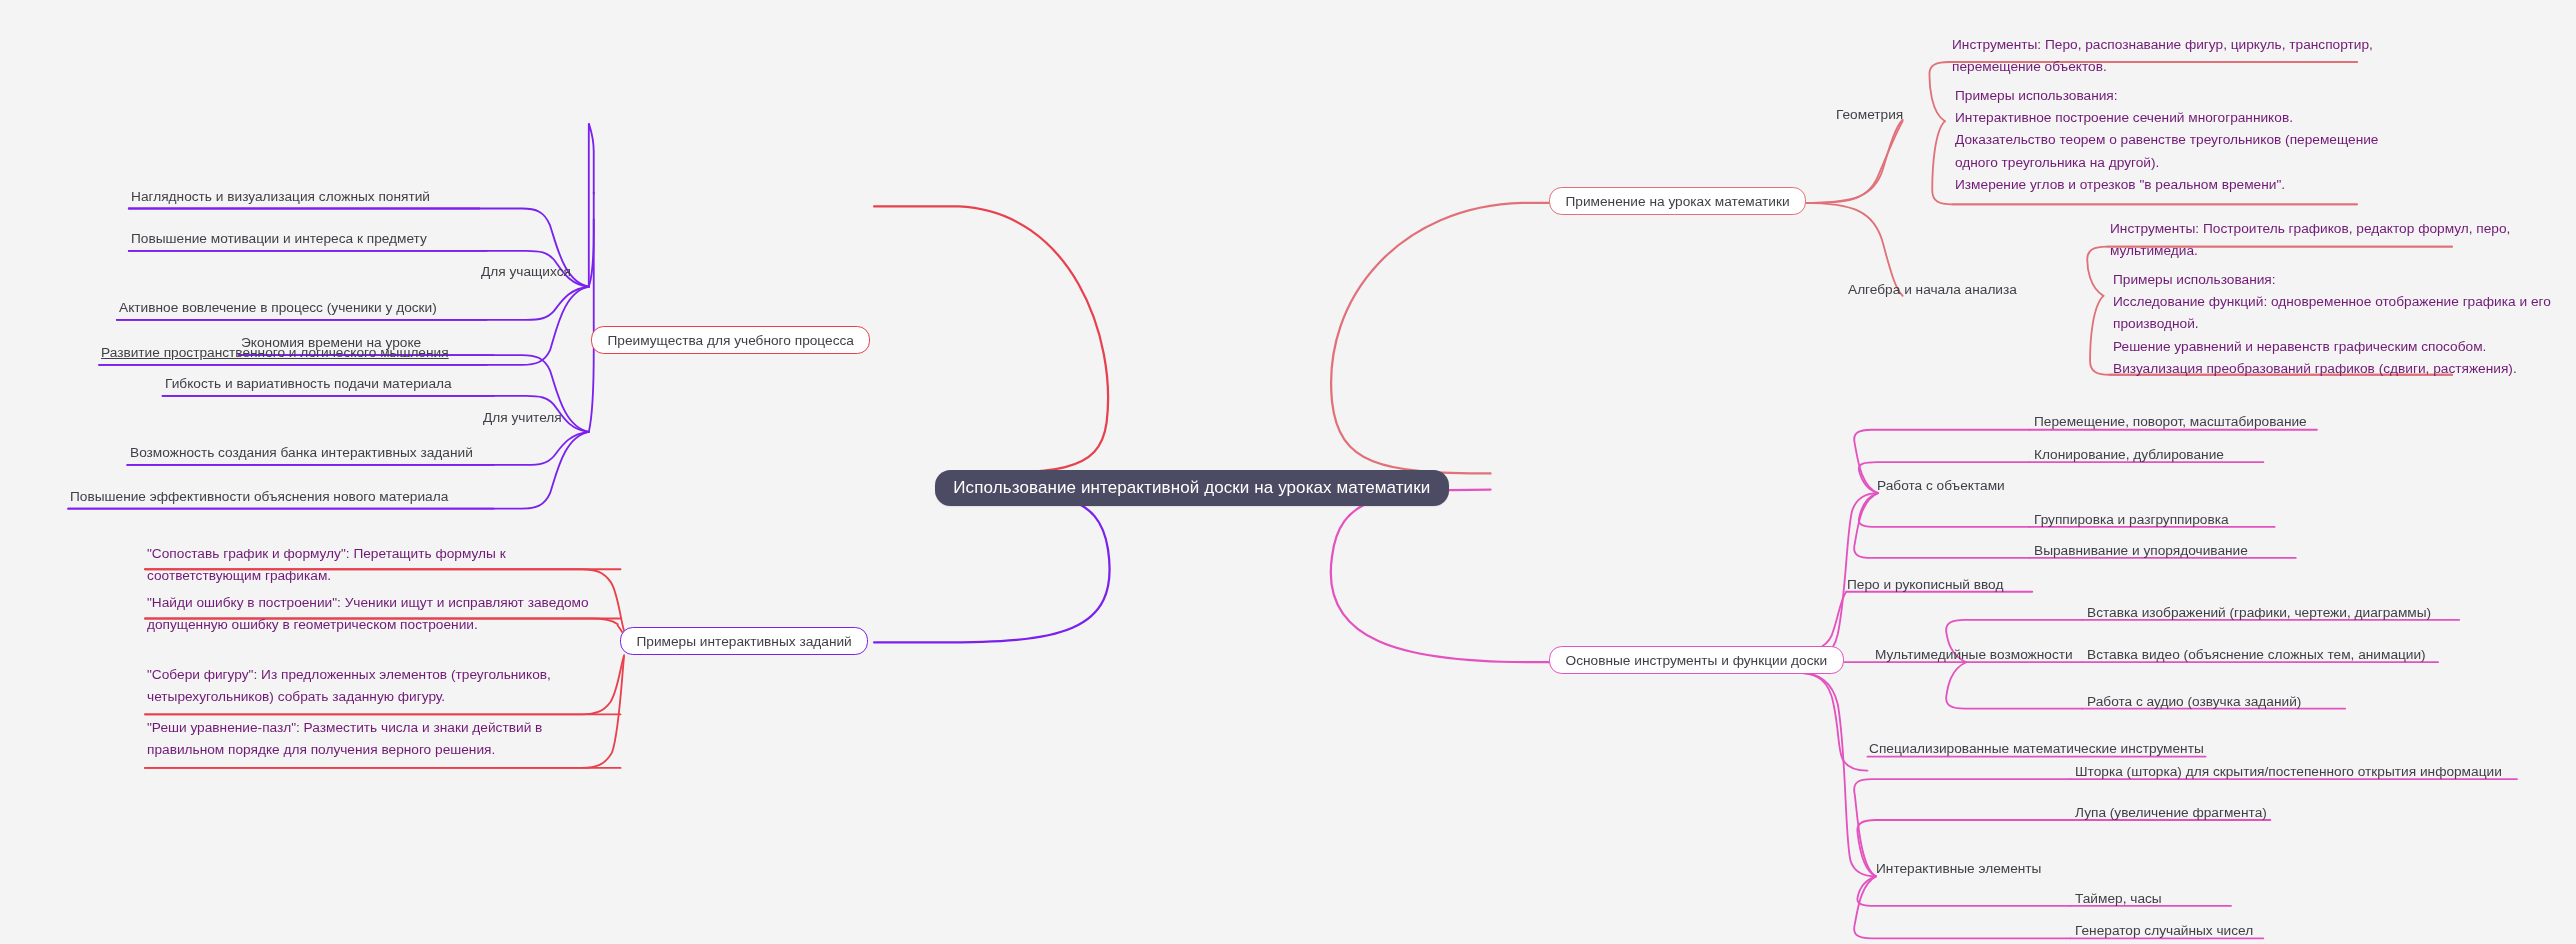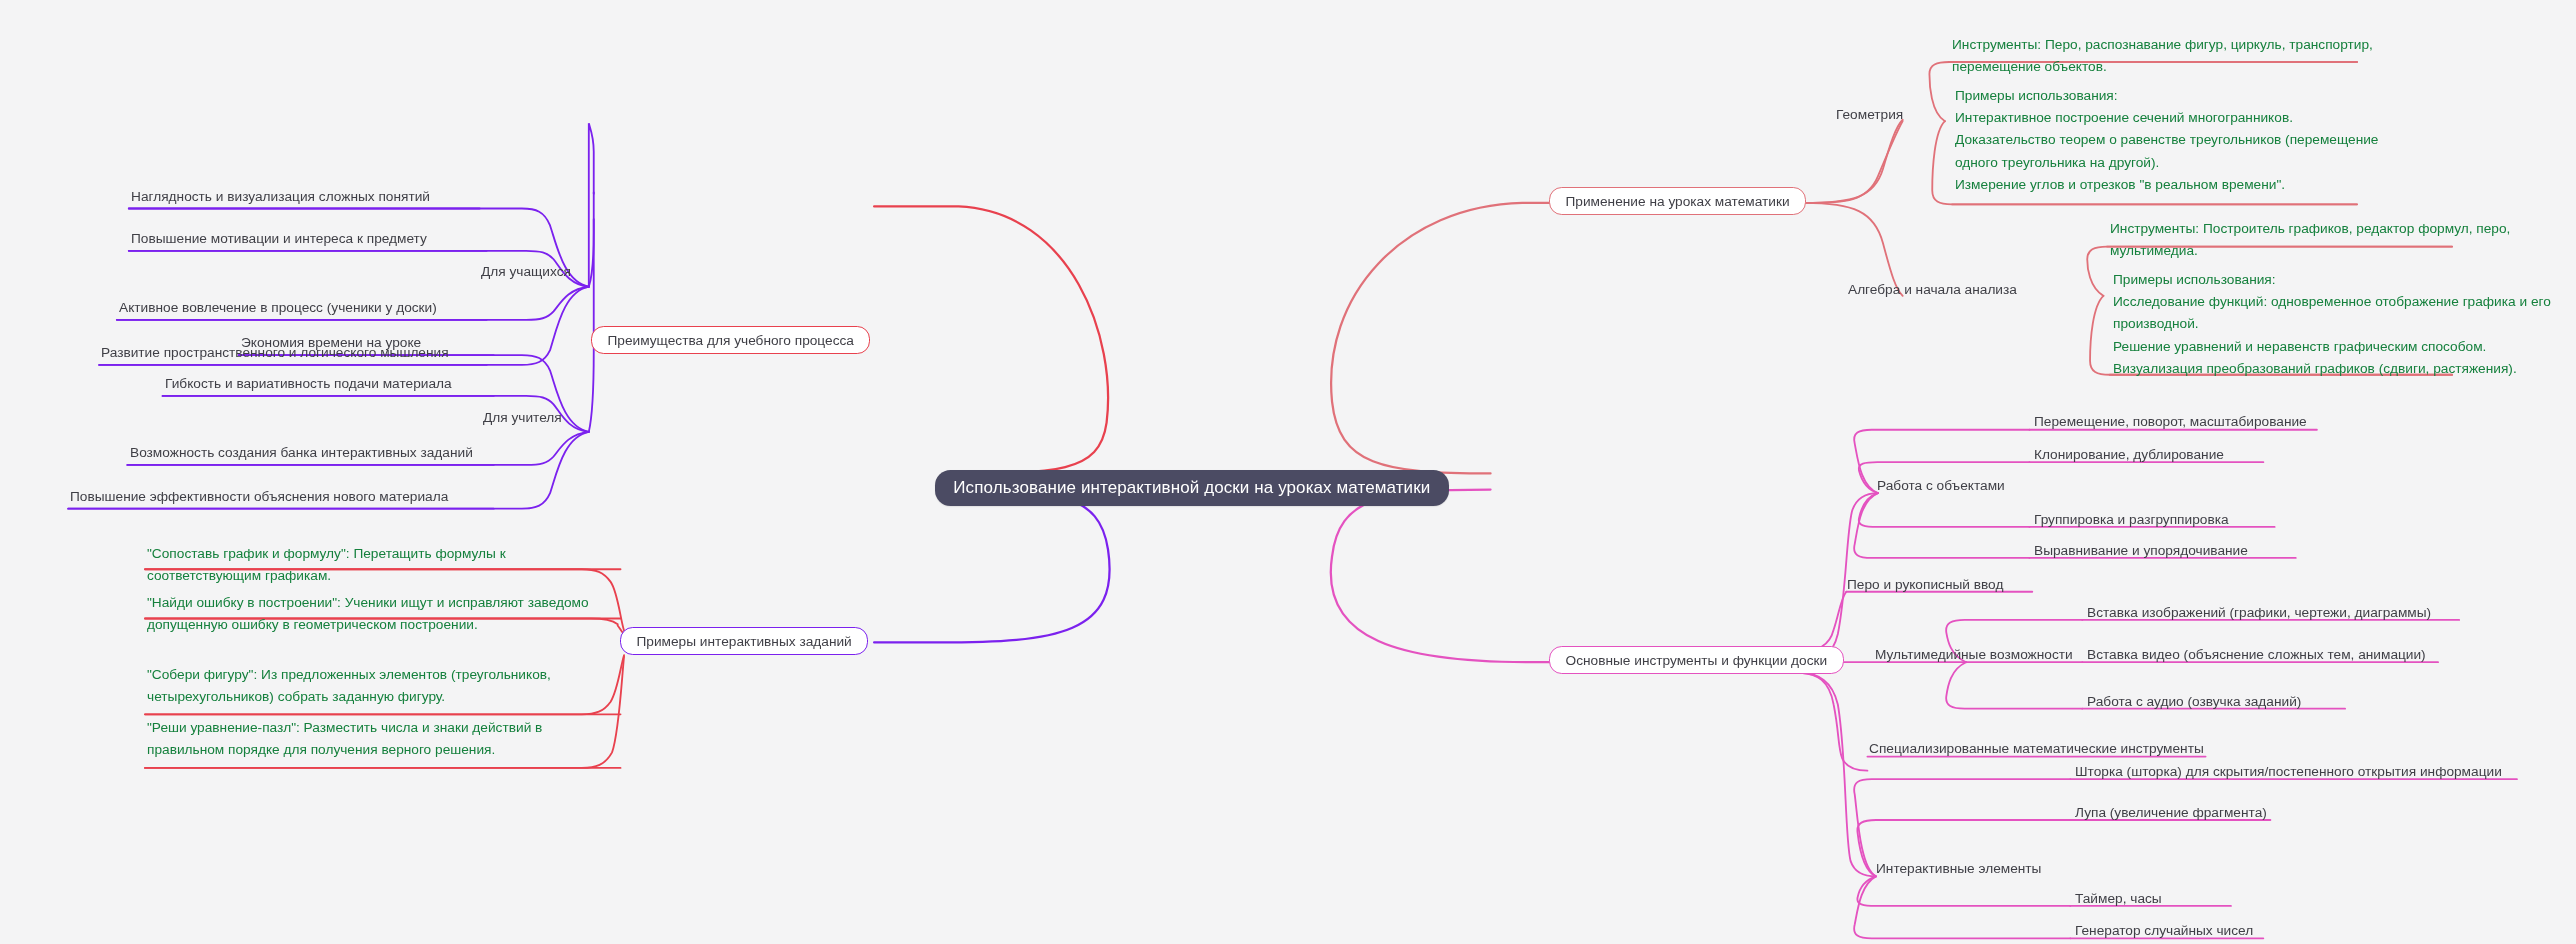--- a/index.html
+++ b/index.html
@@ -59,21 +59,21 @@
   .lbl {
     position: absolute;
     font-size: 13.7px;
     color: #3f3f46;
     white-space: nowrap;
   }
   
   .leaf {
     position: absolute;
     font-size: 13.7px;
-    color: #15803d;
+    color: #701a75;
     line-height: 1.62;
   }
 </style>
 </head>
 <body>
 
 <div id="mindmap">
 
   <svg class="links" viewBox="0 0 3655 1340" xmlns="http://www.w3.org/2000/svg">
     <g fill="none" stroke-linecap="round">
@@ -180,21 +180,21 @@
   <div class="pill purple" style="left:620px; top:627px;">Примеры интерактивных заданий</div>
 
   <div class="pill pink" style="left:1549px; top:646px;">Основные инструменты и функции доски</div>
 
   <div class="lbl" style="left:481px; top:264px;">Для учащихся</div>
   <div class="lbl" style="left:483px; top:410px;">Для учителя</div>
 
   <div class="lbl" style="left:131px; top:189px;">Наглядность и визуализация сложных понятий</div>
   <div class="lbl" style="left:131px; top:231px;">Повышение мотивации и интереса к предмету</div>
   <div class="lbl" style="left:119px; top:300px;">Активное вовлечение в процесс (ученики у доски)</div>
-  <div class="lbl" style="left:101px; top:345px;">Развитие пространственного и логического мышления</div>
+  <div class="lbl" style="left:101px; top:345px;text-decoration:underline;">Развитие пространственного и логического мышления</div>
 
   <div class="lbl" style="left:241px; top:335px;">Экономия времени на уроке</div>
   <div class="lbl" style="left:165px; top:376px;">Гибкость и вариативность подачи материала</div>
   <div class="lbl" style="left:130px; top:445px;">Возможность создания банка интерактивных заданий</div>
   <div class="lbl" style="left:70px; top:489px;">Повышение эффективности объяснения нового материала</div>
 
   <div class="leaf" style="left:147px; top:543px; width:486px; white-space:pre-line;">"Сопоставь график и формулу": Перетащить формулы к
 соответствующим графикам.</div>
   <div class="leaf" style="left:147px; top:592px; width:486px; white-space:pre-line;">"Найди ошибку в построении": Ученики ищут и исправляют заведомо
 допущенную ошибку в геометрическом построении.</div>

